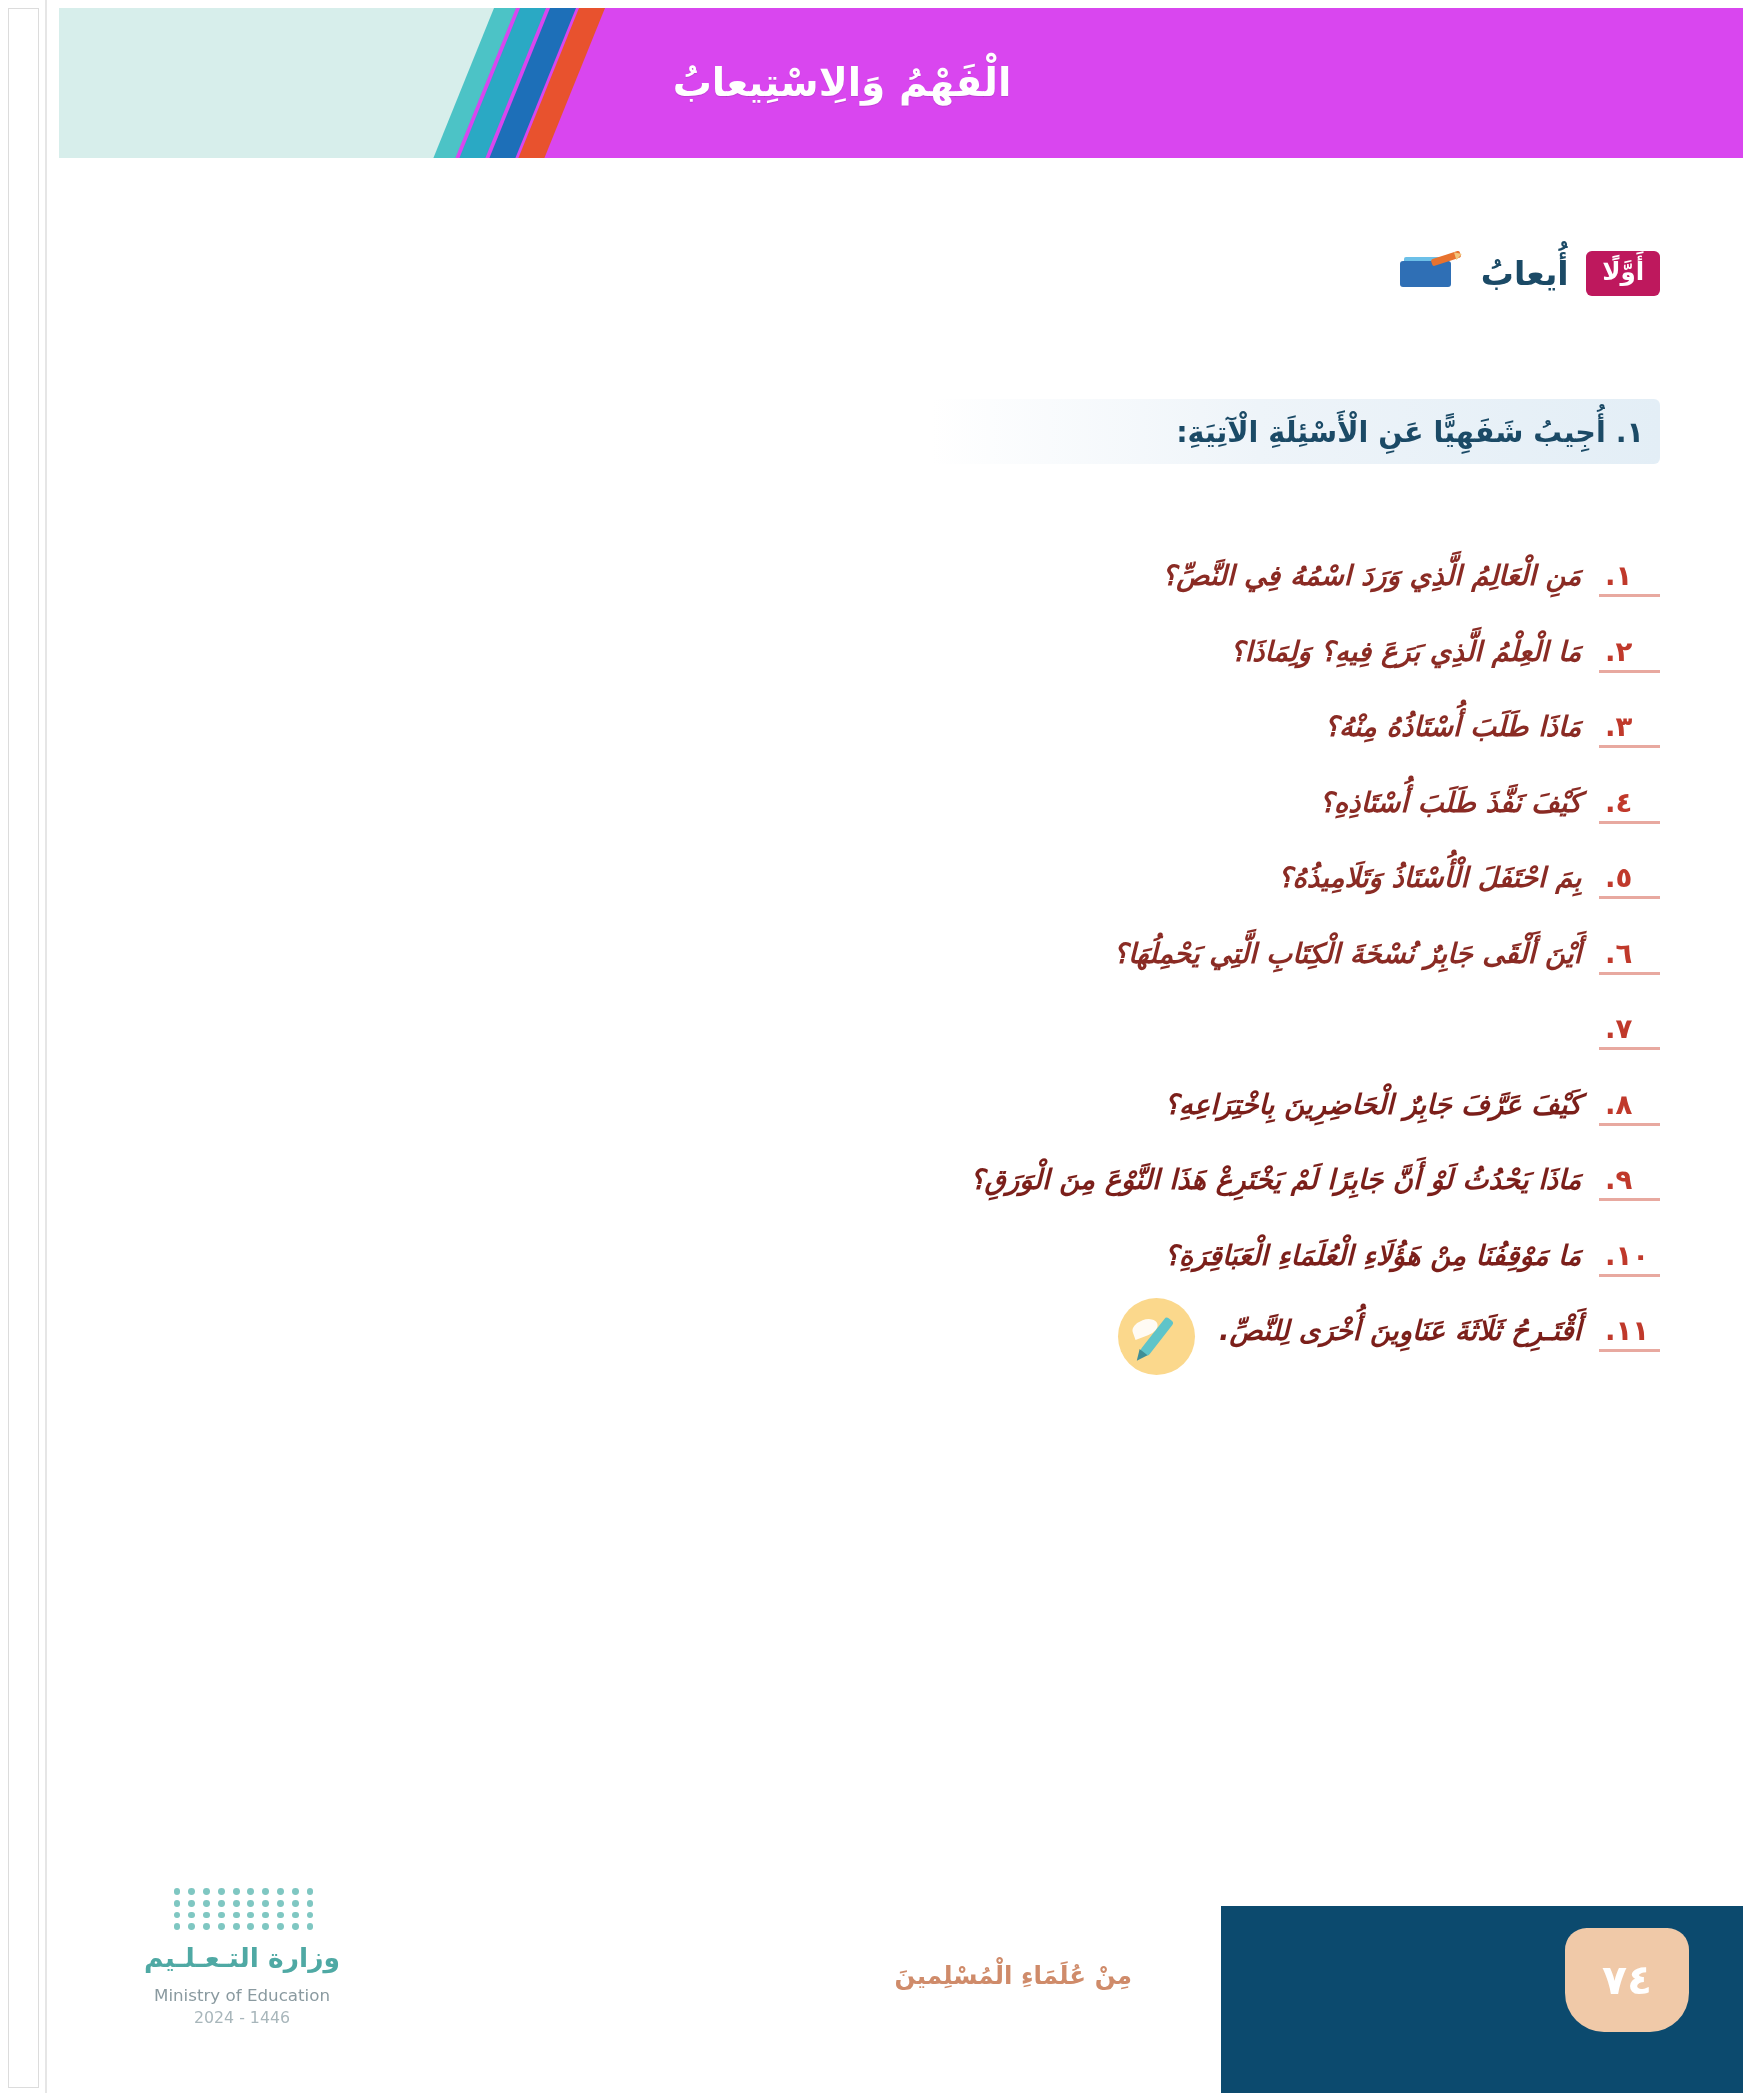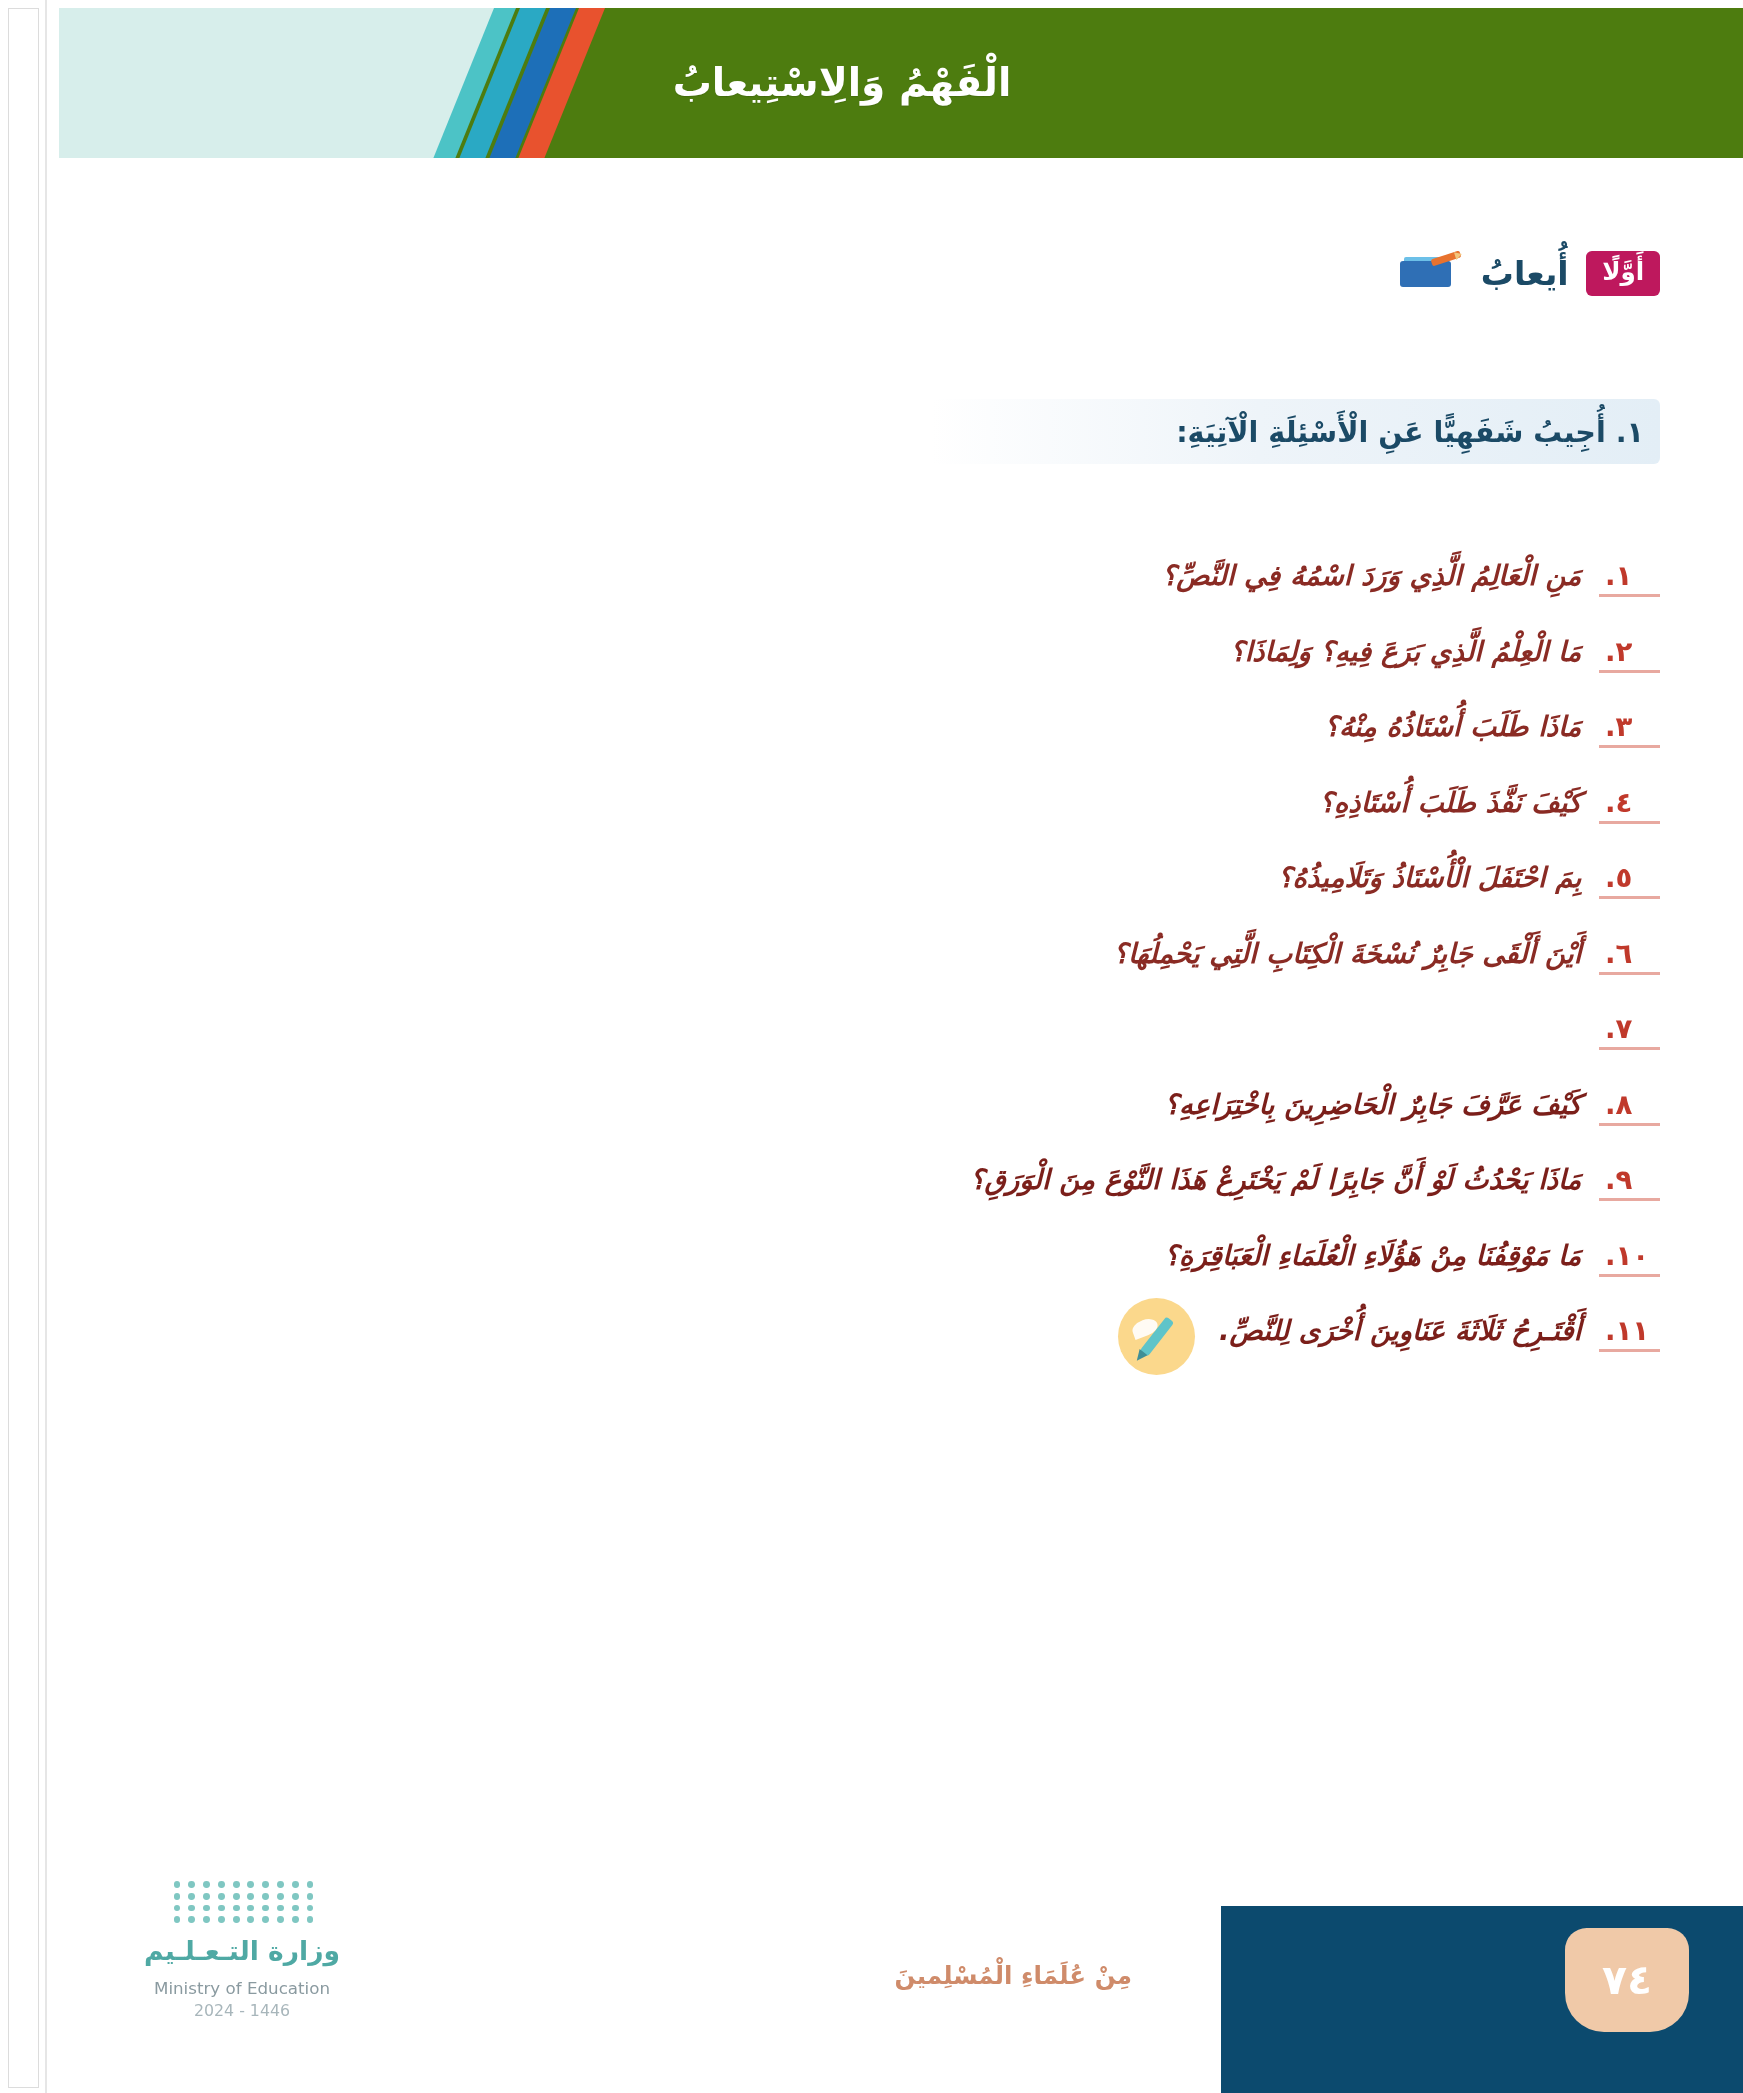--- a/index.html
+++ b/index.html
@@ -35,21 +35,21 @@
     border: 1px solid #dcdcdc;
   }
 
   
   .header-band {
     position: absolute;
     top: 7.9px;
     left: 59px;
     width: 1684px;
     height: 150px;
-    background: #4d7c0f;
+    background: #d946ef;
     overflow: hidden;
   }
   .header-teal {
     position: absolute;
     top: 0;
     left: 0;
     width: 512px;
     height: 150px;
     background: #d7eeeb;
     transform: skewX(-22deg);
@@ -304,21 +304,21 @@
     bottom: 103px;
     font-size: 24.6px;
     font-weight: bold;
     color: #cf8b6a;
   }
 
   
   .ministry {
     position: absolute;
     left: 94px;
-    bottom: 73px;
+    bottom: 66px;
     width: 296px;
     text-align: center;
     direction: rtl;
   }
   .ministry .dots {
     display: grid;
     grid-template-columns: repeat(10, 9.9px);
     grid-gap: 4.9px;
     justify-content: center;
     margin-bottom: 11.8px;

